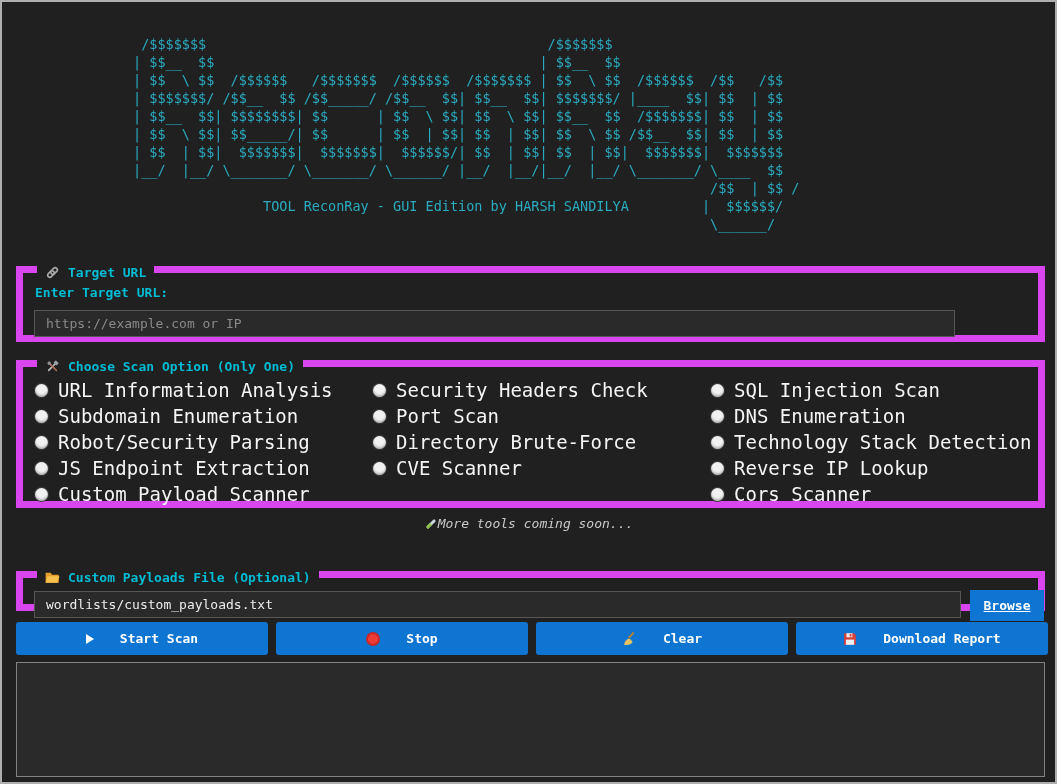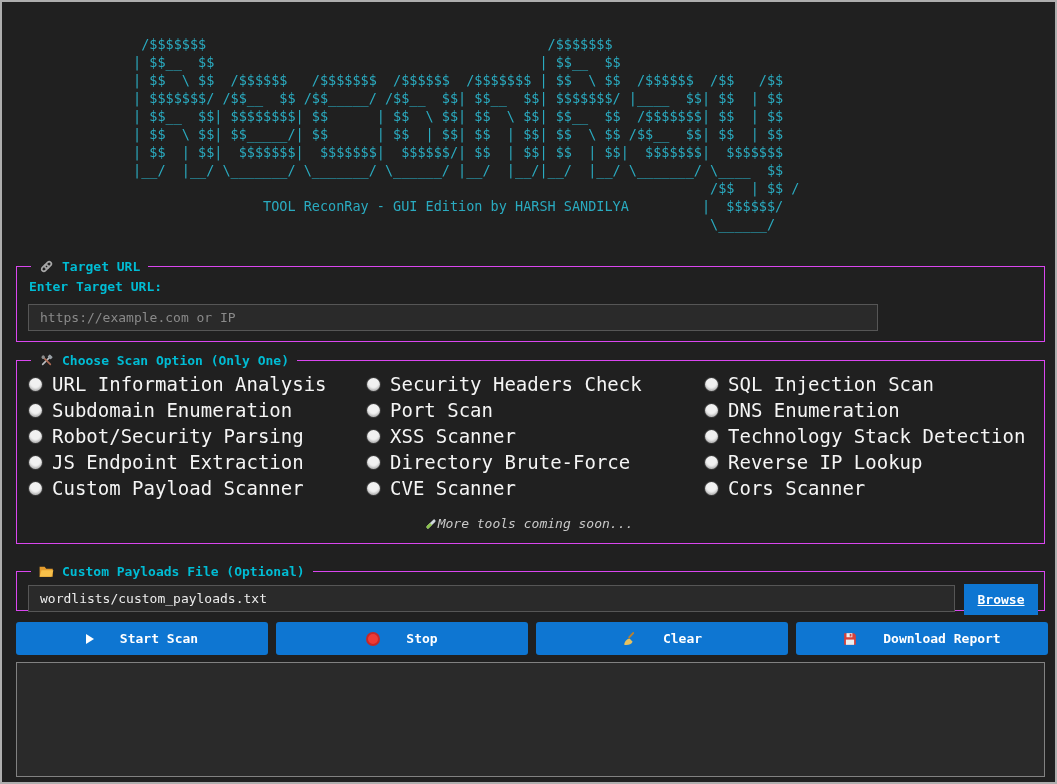--- a/index.html
+++ b/index.html
@@ -9,40 +9,40 @@
     background:#202020; border:2px solid #aeaeae; overflow:hidden;
     font-family:"DejaVu Sans Mono", monospace;
   }
   
   .banner {
     position:absolute; left:131px; top:33px; margin:0;
     font:13.5px/18px "DejaVu Sans Mono", monospace;
     color:#2aabc0; white-space:pre;
   }
   
-  .frame { position:absolute; left:14px; width:1029px; border:1px solid #d946ef; }
+  .frame { position:absolute; left:14px; width:1029px; border:7px solid #d946ef; }
   .frame-target  { top:264px; height:76px; }
-  .frame-scan    { top:358px; height:184px;text-align:right; }
+  .frame-scan    { top:358px; height:148px;text-align:right; }
   .frame-payload { top:569px; height:40px; }
   .frame-title {
     position:absolute; top:-10px; left:14px; background:#202020;
     padding:0 8px; display:flex; align-items:center; gap:8px;
     color:#00bcd4; font-weight:bold; font-size:13px; line-height:19px; white-space:nowrap;
   }
   .inner-label {
     position:absolute; left:12px; top:12px;
     color:#00bcd4; font-weight:bold; font-size:13px;
   }
   .text-input {
     position:absolute; background:#2a2a2a; border:1px solid #565656;
     color:#ececec; font:13px "DejaVu Sans Mono", monospace; padding:0 11px;
     outline:none;
   }
   .text-input::placeholder { color:#8a8a8a; }
-  .url-input { left:11px; top:37px; width:850px; height:27px; }
+  .url-input { left:11px; top:37px; width:921px; height:27px; }
   .payload-input { left:11px; top:13px; width:927px; height:27px; }
   
   .scan-cols { position:absolute; left:12px; top:10px; right:8px; display:flex; }
   .scan-col  { width:338px; flex:none; }
   .scan-col:last-child { width:auto; }
   .radio-row { display:flex; align-items:center; height:26px; gap:10px; cursor:pointer; }
   .radio {
     width:13px; height:13px; border-radius:50%; flex:none;
     background:#f1f1f1; box-shadow: inset 0 -2px 2px rgba(0,0,0,.22), 0 0 0 1px #3a3a3a;
   }
@@ -158,24 +158,20 @@
         <div class="radio-row">
           <span class="radio"></span>
           <span class="rlabel">Security Headers Check</span>
         </div>
         <div class="radio-row">
           <span class="radio"></span>
           <span class="rlabel">Port Scan</span>
         </div>
         <div class="radio-row">
           <span class="radio"></span>
-          <span class="rlabel">XSS Scanner</span>
-        </div>
-        <div class="radio-row">
-          <span class="radio"></span>
           <span class="rlabel">Directory Brute-Force</span>
         </div>
         <div class="radio-row">
           <span class="radio"></span>
           <span class="rlabel">CVE Scanner</span>
         </div>
       </div>
       <div class="scan-col">
         <div class="radio-row">
           <span class="radio"></span>

